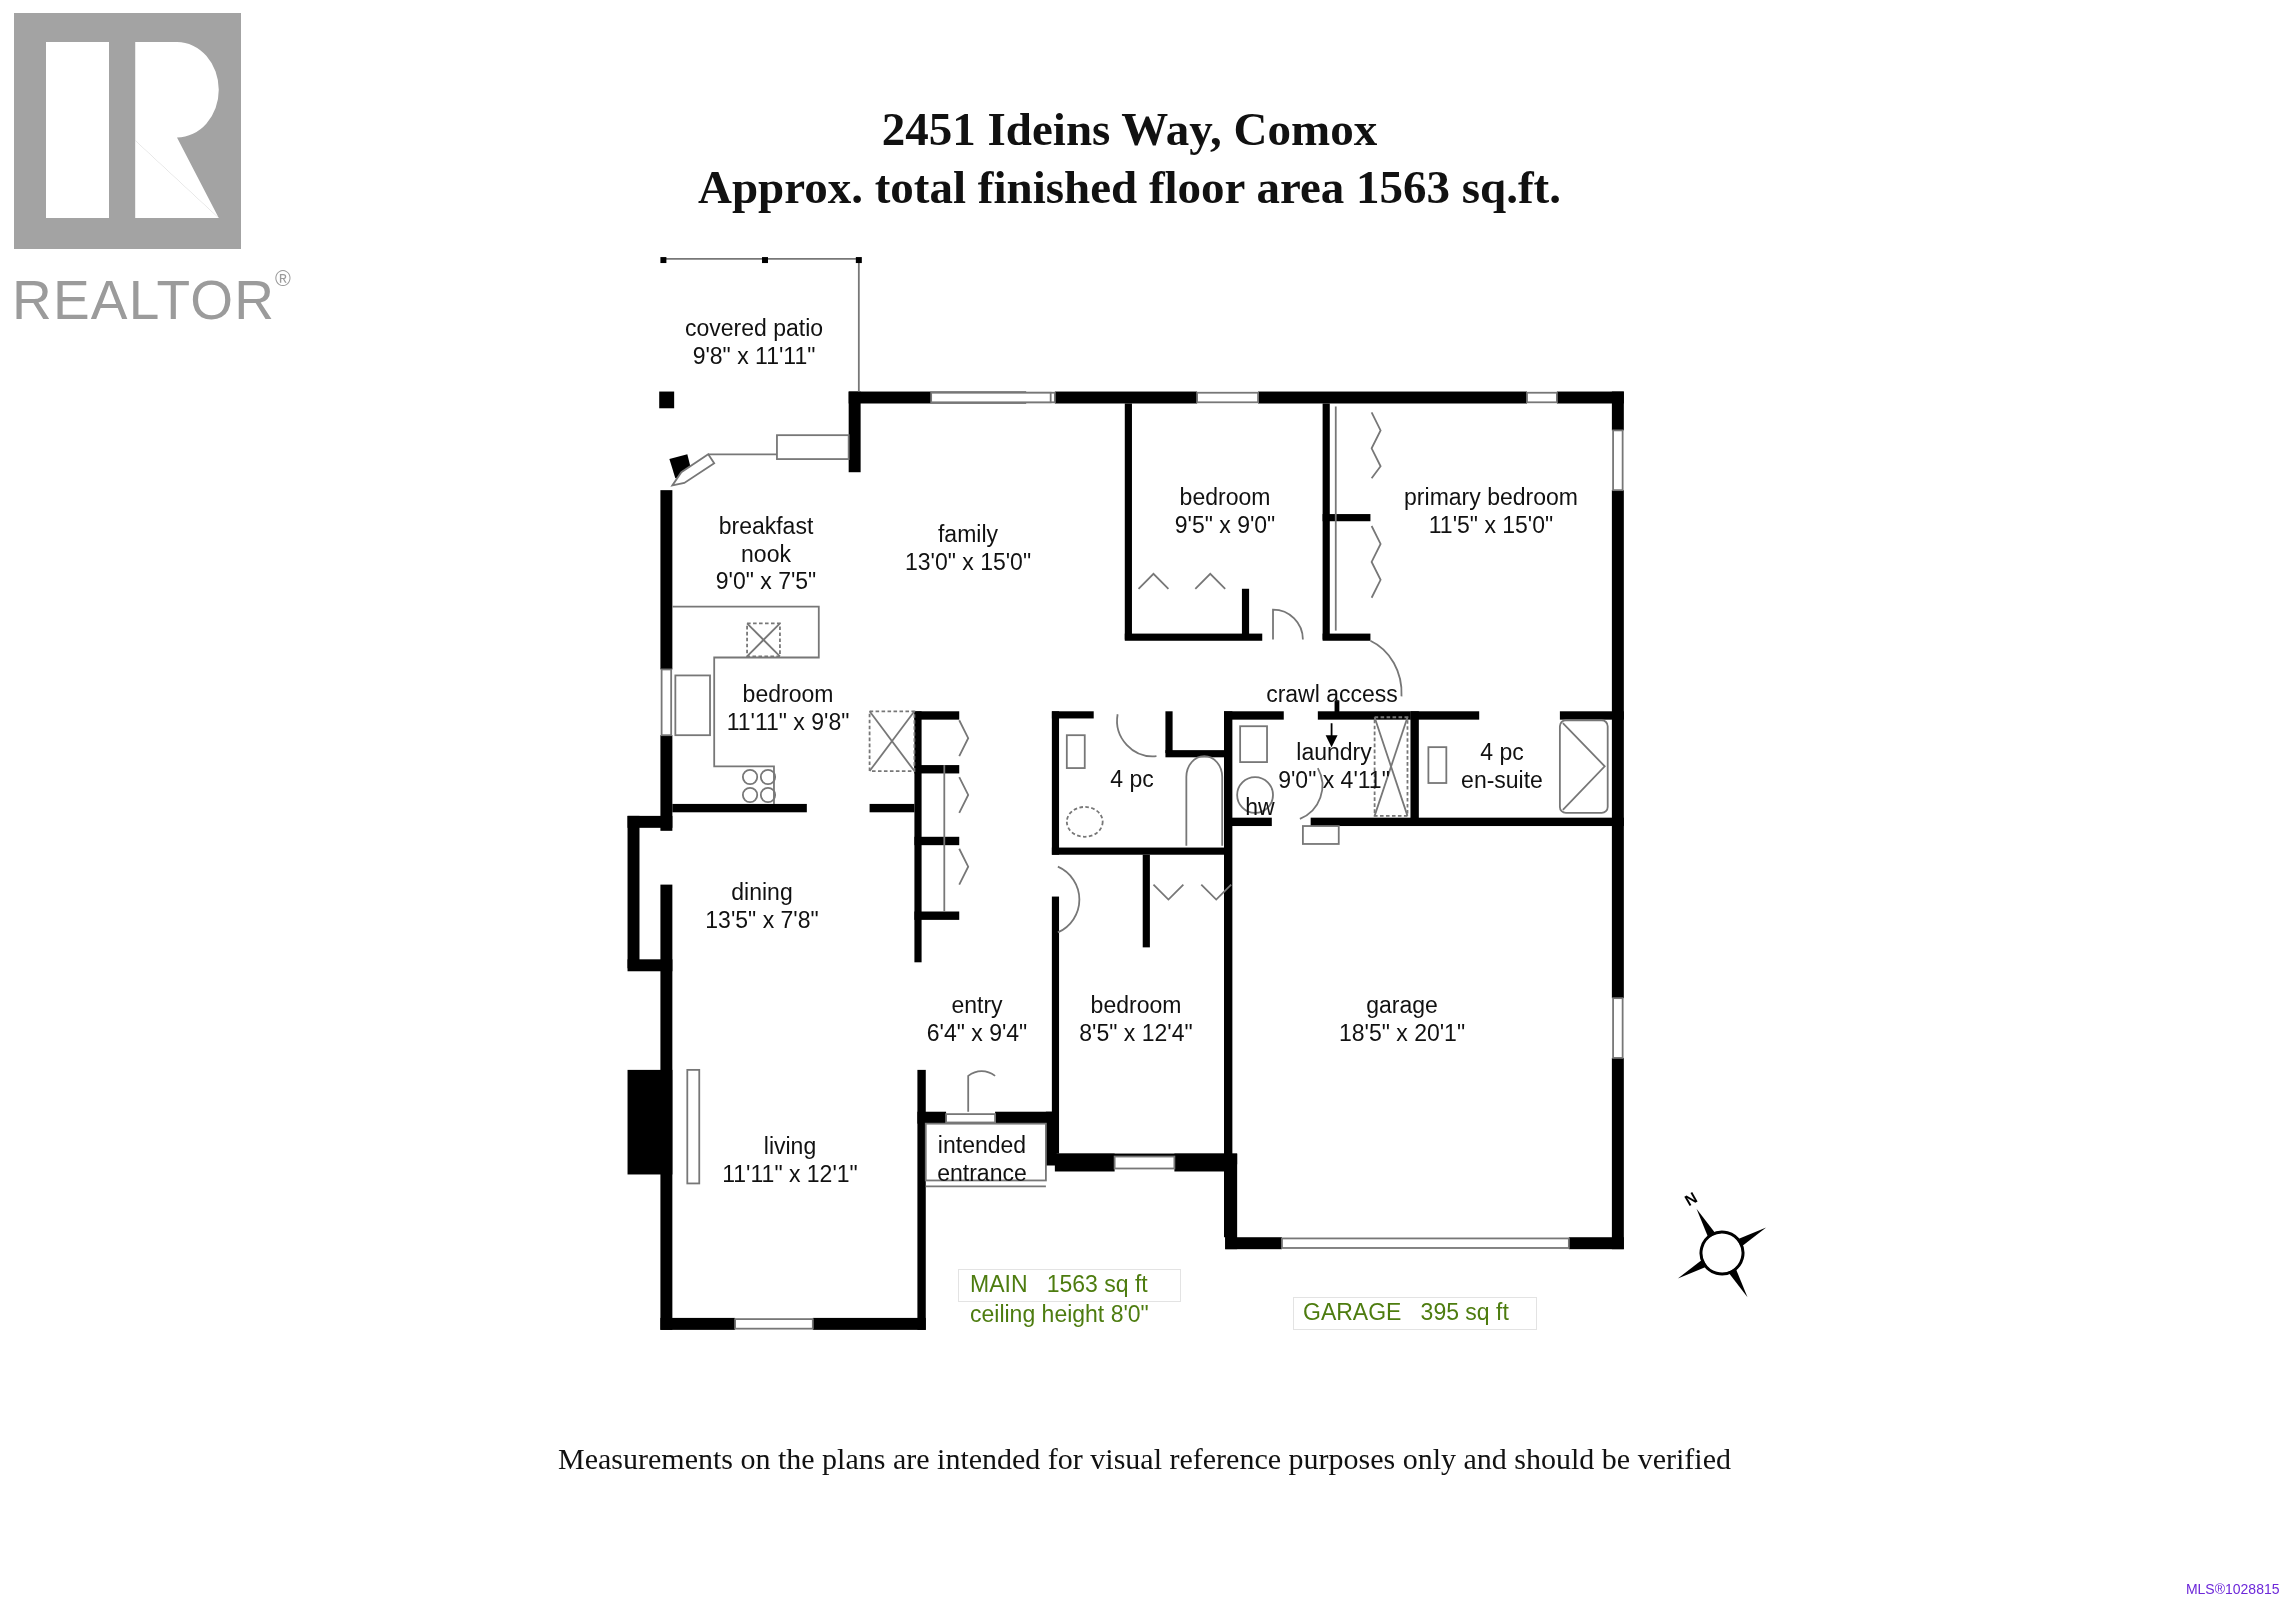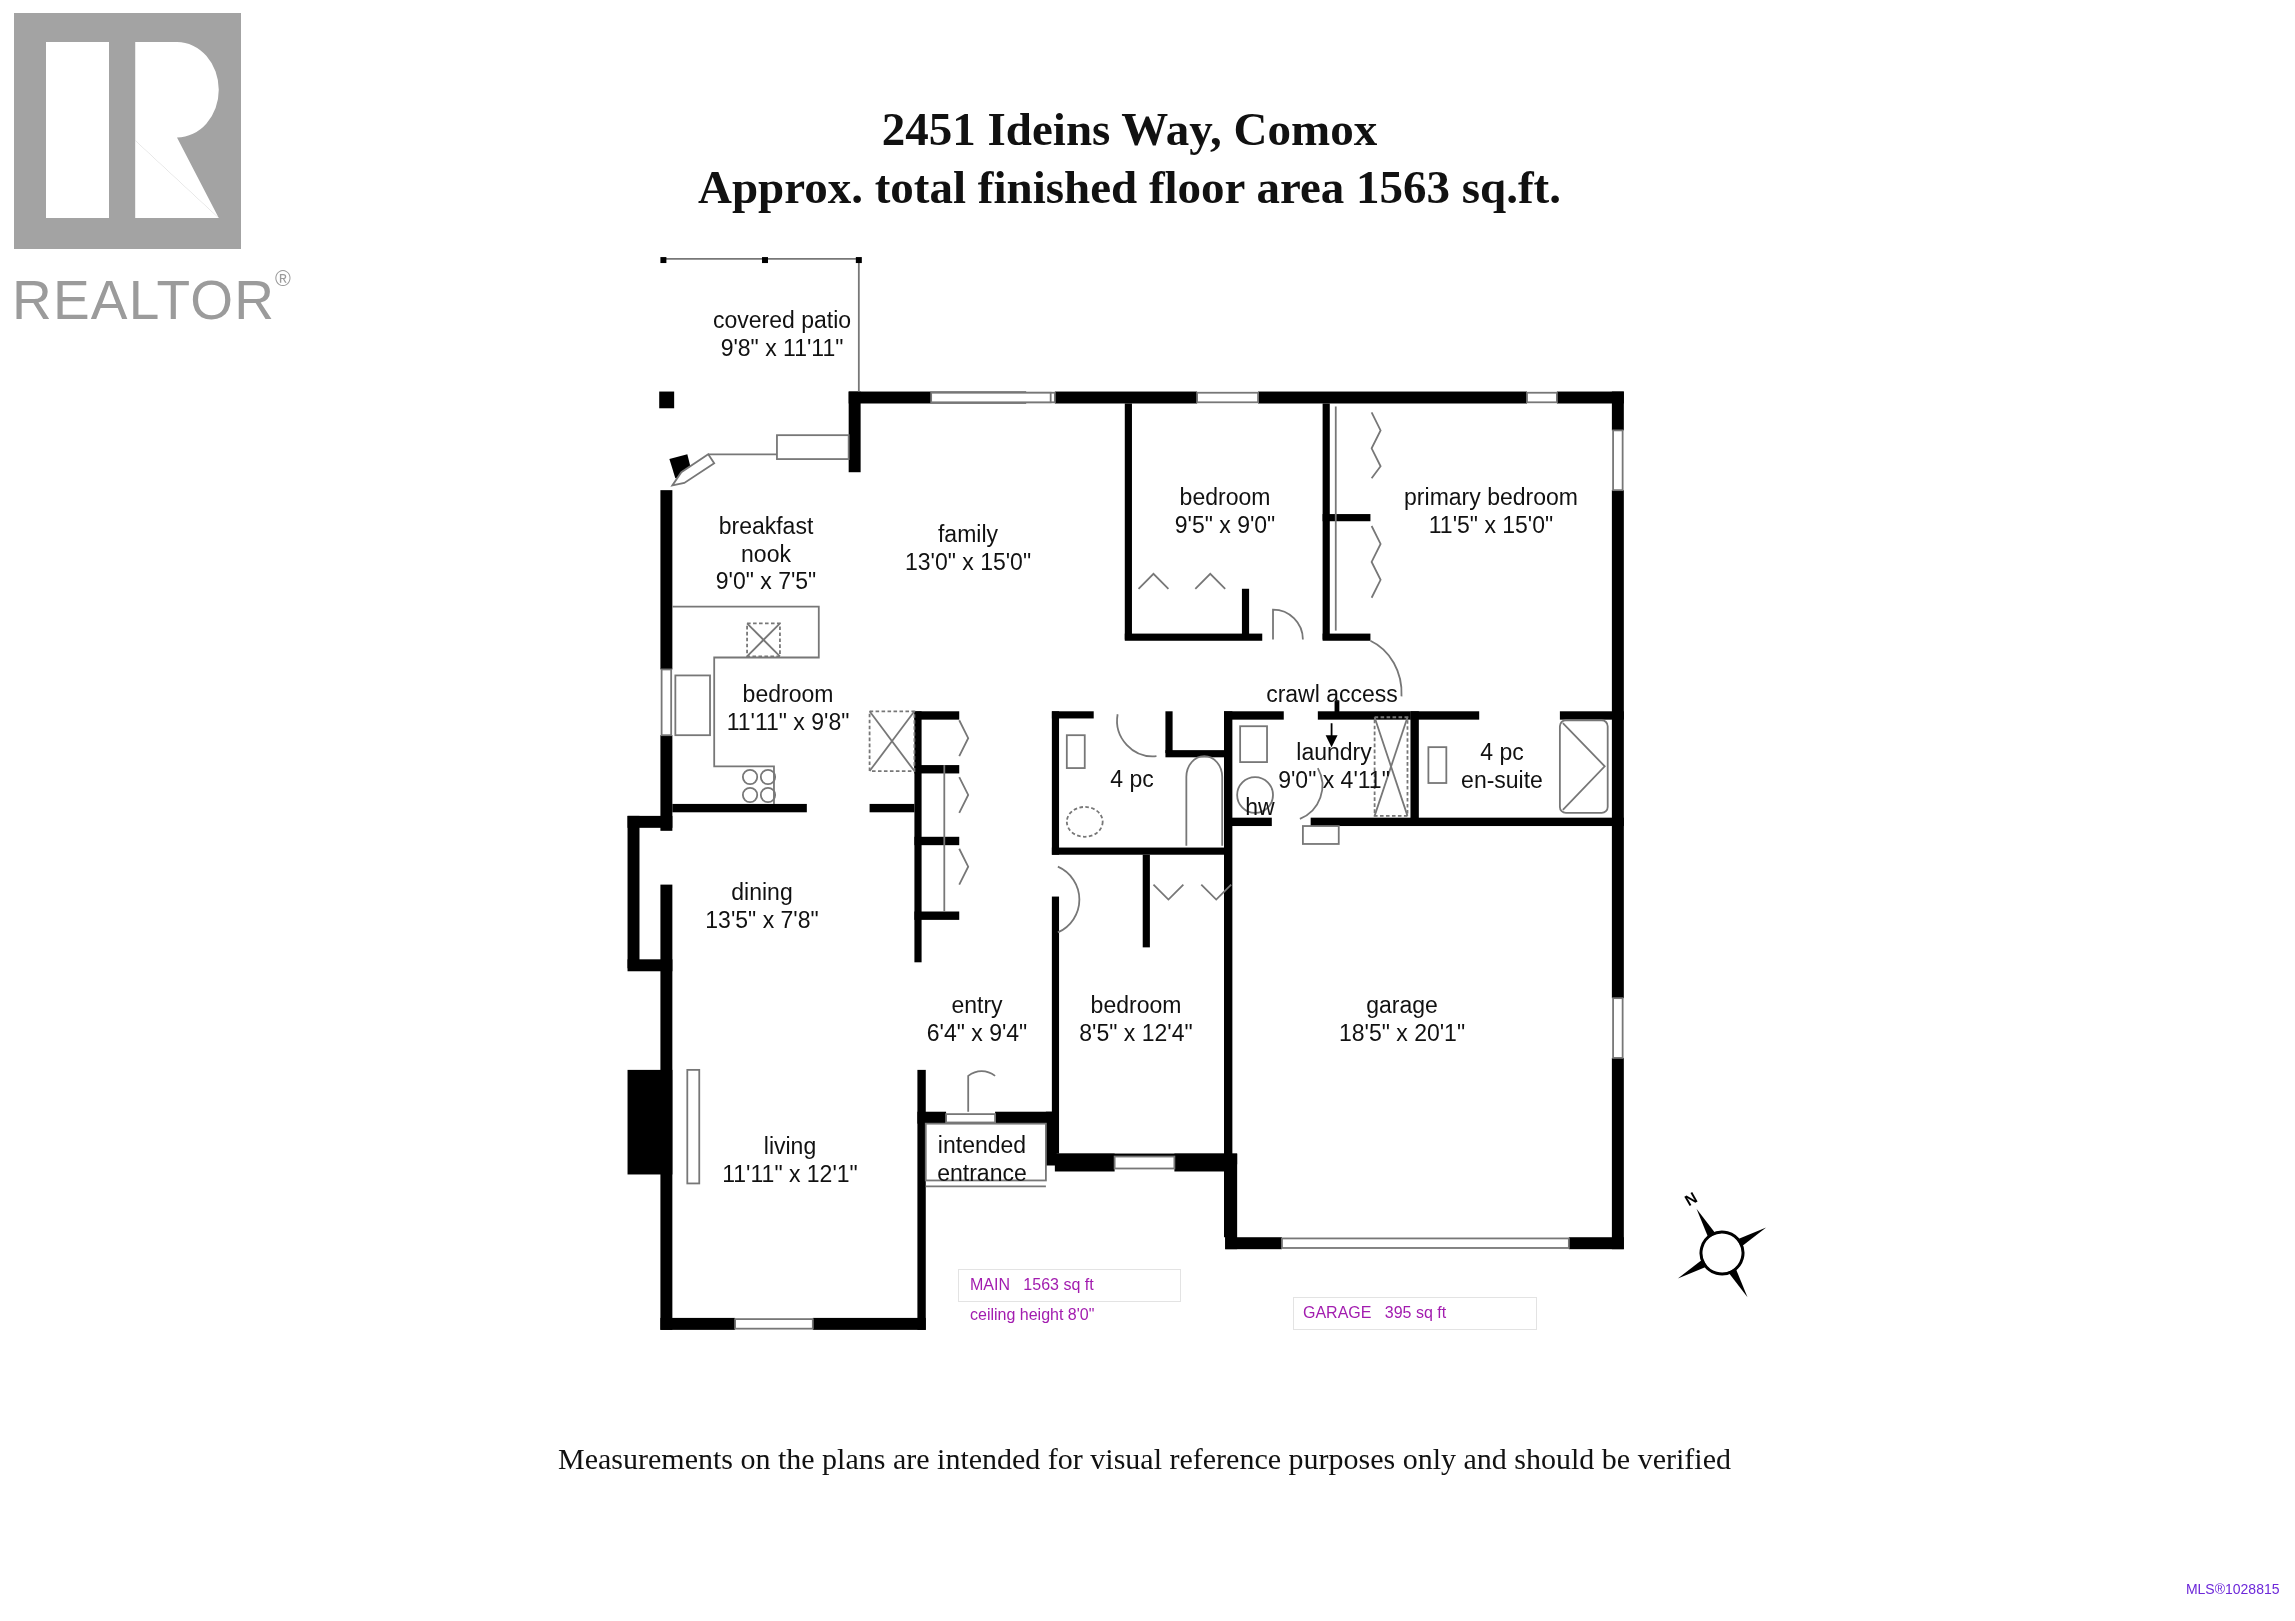--- a/index.html
+++ b/index.html
@@ -12,21 +12,21 @@
   .logo-word { position:absolute; left:0; top:239px; font-family:"Liberation Sans", sans-serif;
                font-size:55px; letter-spacing:1.2px; color:#9b9b9b; font-weight:400; line-height:1;margin-top:22px; }
   .logo-reg { font-size:21.5px; vertical-align:top; position:relative; top:-3.6px; }
   .title { position:absolute; left:0; width:2295px; text-align:center;
            font-family:"Liberation Serif", serif; font-weight:700; color:#111; }
   .title.l1 { top:102px; font-size:47px; left:-18px; }
   .title.l2 { top:160px; font-size:47px; left:-18px; }
   svg.plan { position:absolute; left:0; top:0; width:2295px; height:1621px; }
   .lbl { position:absolute; text-align:center; font-family:"Liberation Sans", sans-serif;
          font-size:23px; line-height:27.5px; color:#111; white-space:nowrap; transform:translateX(-50%); }
-  .info { position:absolute; font-family:"Liberation Sans", sans-serif; font-size:16px; line-height:27.5px; color:#a21caf; white-space:pre; }
+  .info { position:absolute; font-family:"Liberation Sans", sans-serif; font-size:23px; line-height:27.5px; color:#4d7c0f; white-space:pre; }
   .info-box { position:absolute; border:1.8px solid #e3e3e3; }
   .disclaimer { position:absolute; top:1442px; left:0; width:2295px; text-align:center;
                 font-family:"Liberation Serif", serif; font-size:30px; color:#111; left:-3px; }
   .mls { position:absolute; right:15.5px; bottom:24px; font-family:"Liberation Sans", sans-serif;
          font-size:14px; color:#6d28d9; }
 </style>
 </head>
 <body>
 
 <div class="logo">
@@ -210,21 +210,21 @@
     <rect x="1432" y="430" width="10" height="10"></rect>
     <rect x="1103" y="655" width="25" height="28"></rect>
   </g>
 
   <g>
     <line x1="2228" y1="1210" x2="2228" y2="1235" stroke="#000" stroke-width="3"></line>
     <polygon points="2218,1230 2238,1230 2228,1250" fill="#000"></polygon>
   </g>
 </svg>
 
-<div class="lbl" style="left:754px; top:307px;margin-left:28px;">
+<div class="lbl" style="left:754px; top:315px;">
   <div>covered patio</div>
   <div>9'8" x 11'11"</div>
 </div>
 <div class="lbl" style="left:766px; top:513px;">
   <div>breakfast</div>
   <div>nook</div>
   <div>9'0" x 7'5"</div>
 </div>
 <div class="lbl" style="left:968px; top:521px;">
   <div>family</div>

